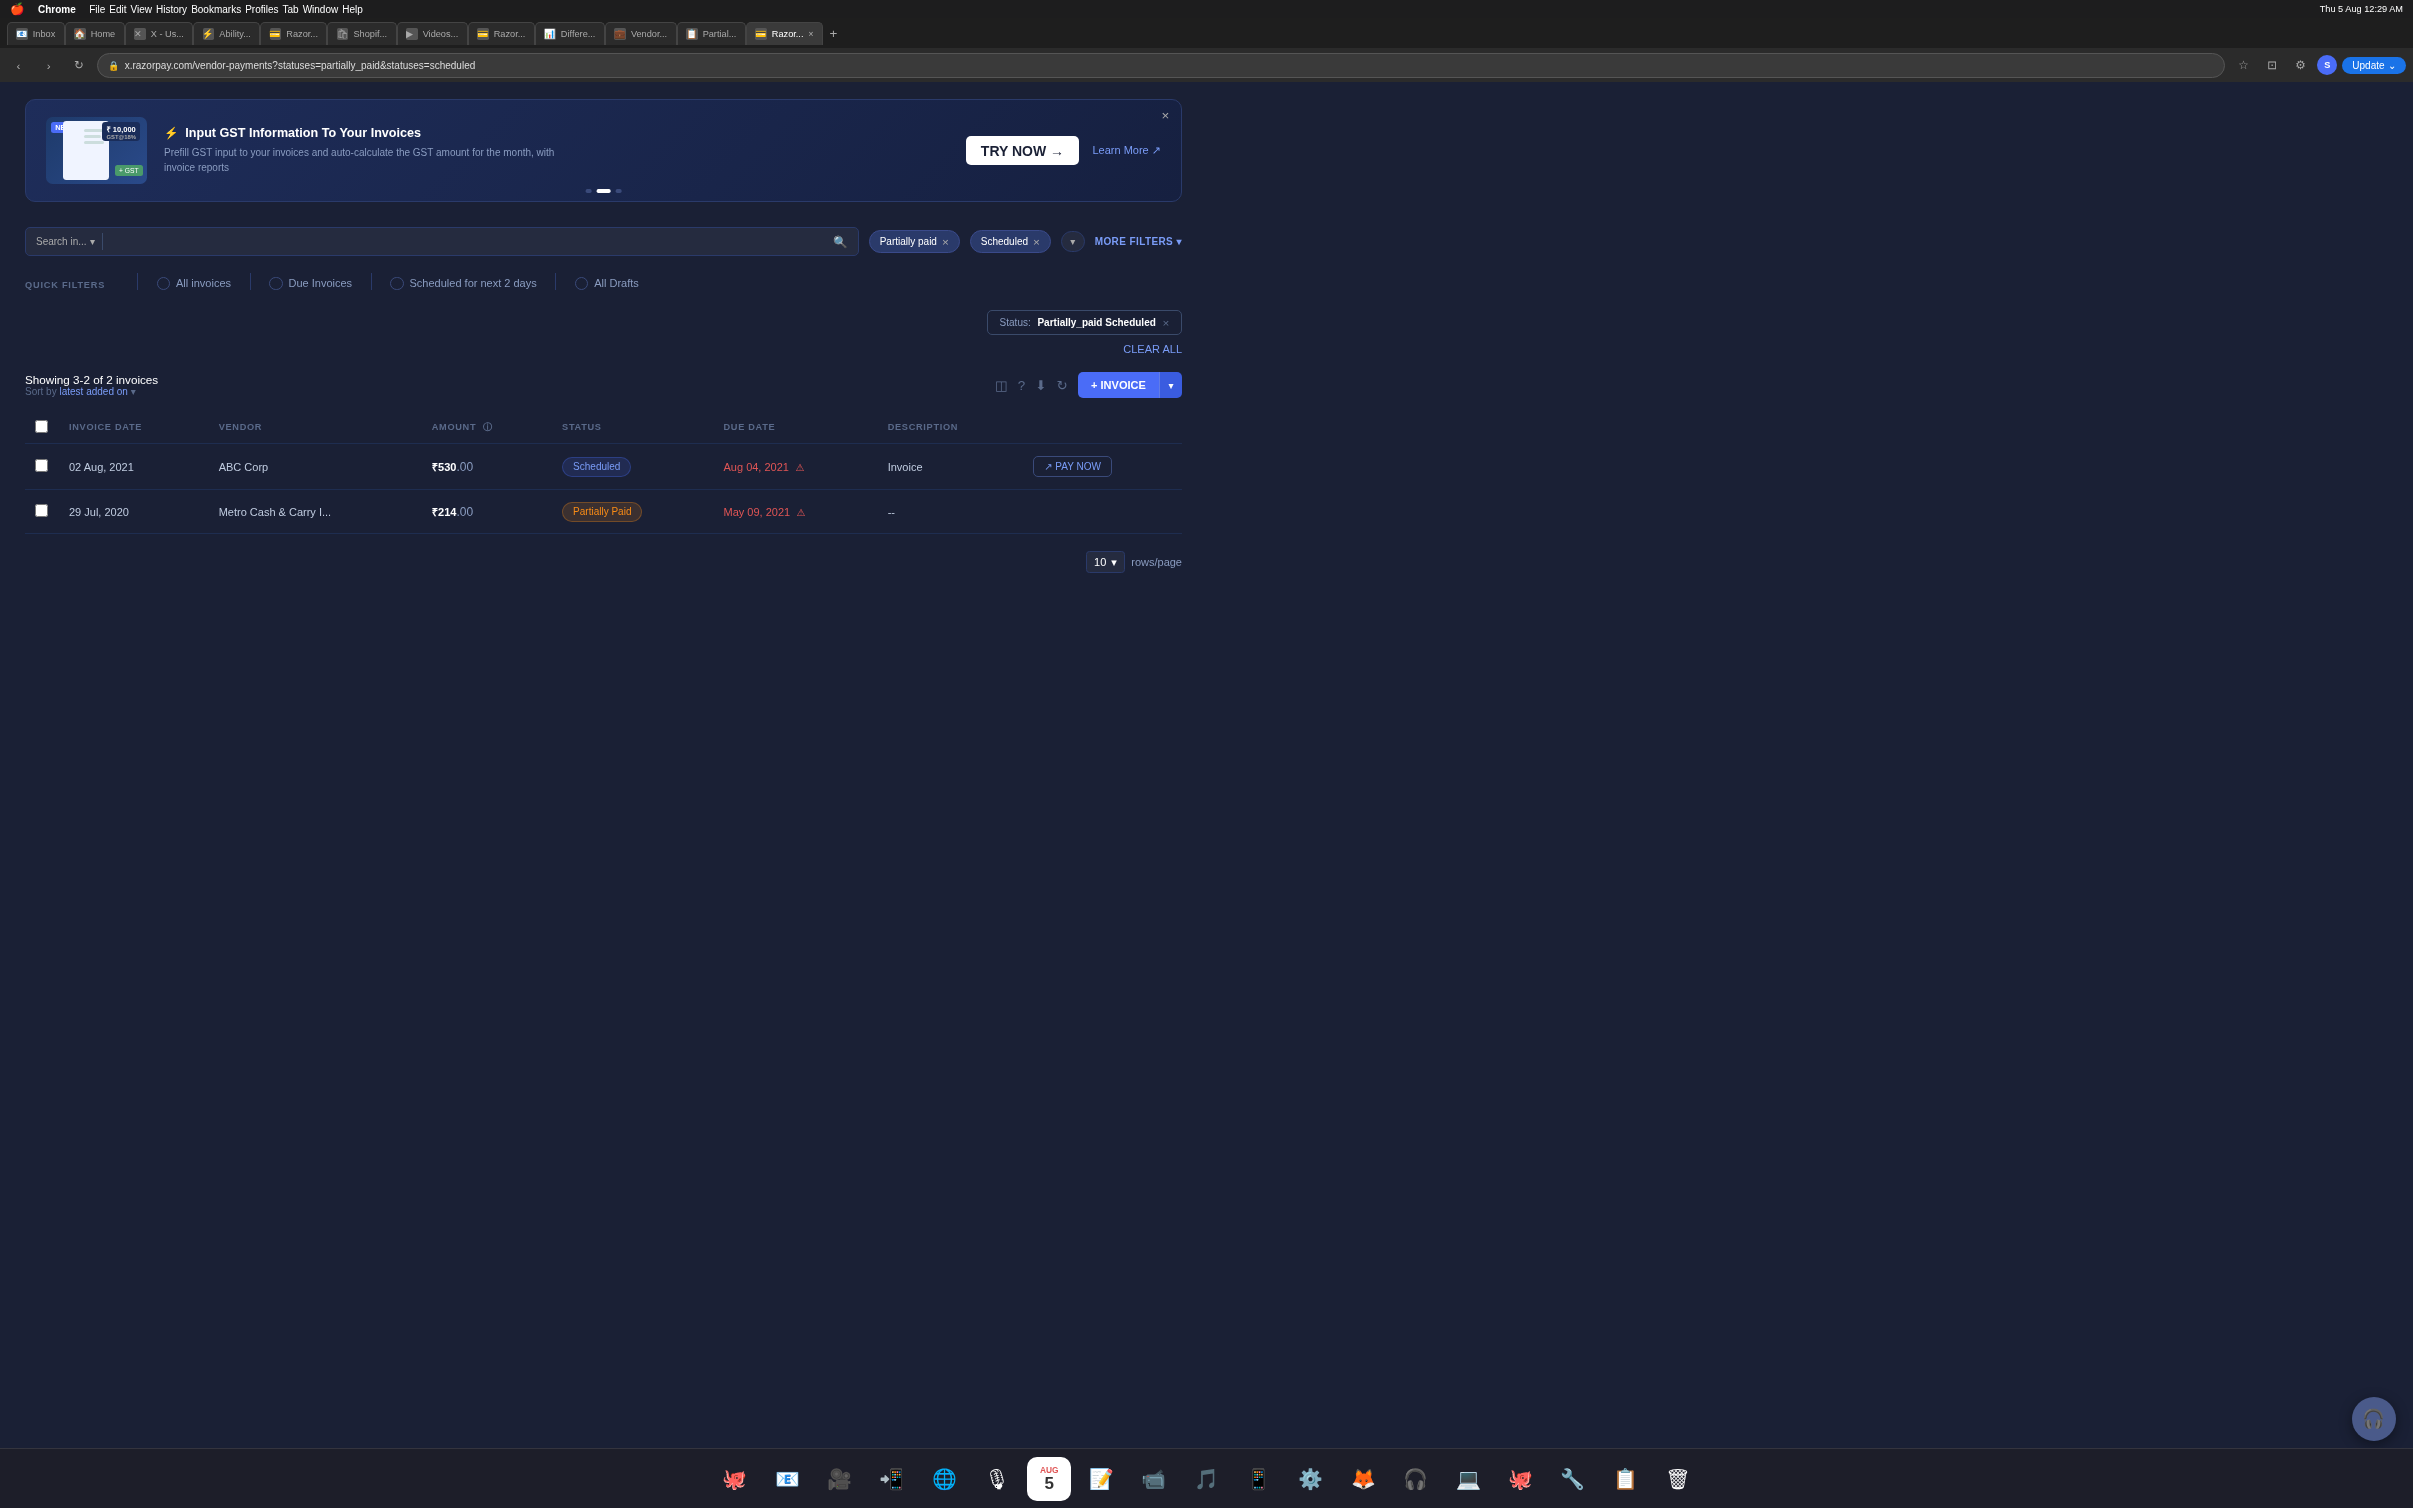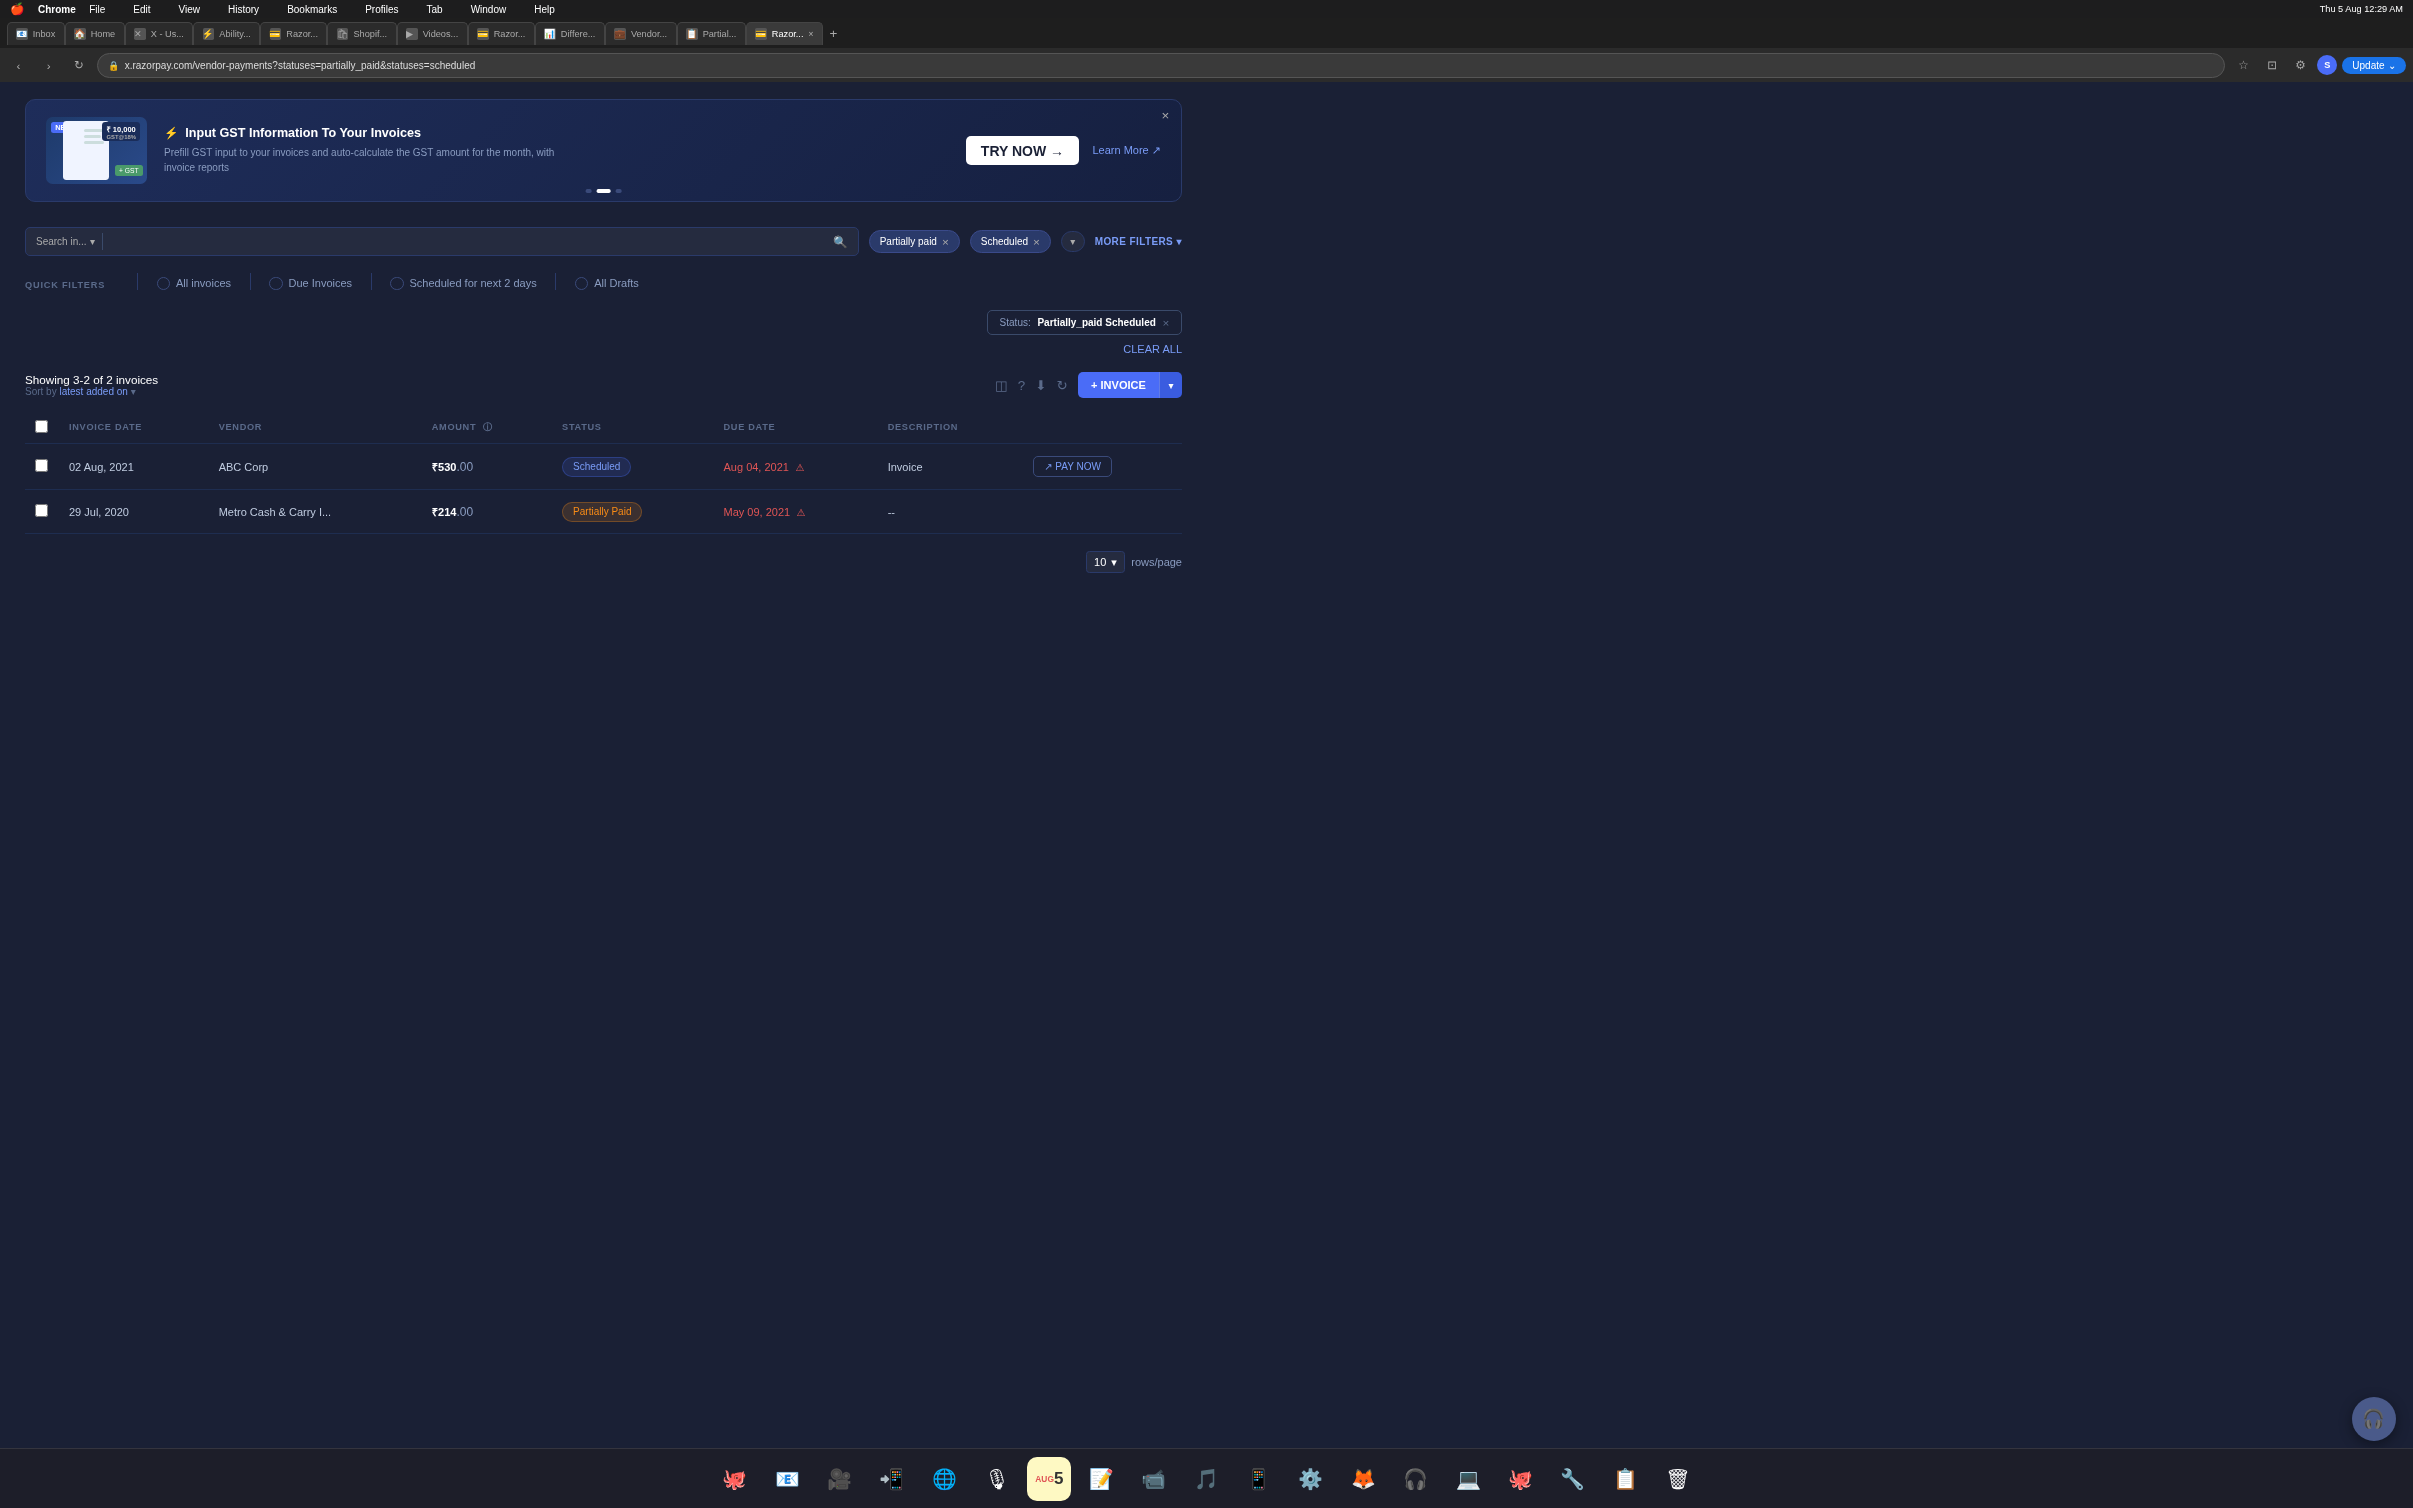--- a/index.html
+++ b/index.html
@@ -20,21 +20,21 @@
       align-items: center;
       padding: 0 10px;
       font-size: 10px;
       color: #fff;
       gap: 13.4px;
       position: fixed;
       top: 0; left: 0; right: 0;
       z-index: 1000;
     }
     .mac-menubar .apple { font-size: 11.7px; }
-    .mac-menubar .menu-items { display: flex; gap: 28px; }
+    .mac-menubar .menu-items { display: flex; gap: 4px; }
     .mac-menubar .right-icons { margin-left: auto; display: flex; gap: 8.4px; align-items: center; font-size: 9.2px; }
 
     
     .browser-chrome {
       position: fixed;
       top: 18.4px; left: 0; right: 0;
       z-index: 999;
       background: #2b2b2b;
     }
 
@@ -577,23 +577,23 @@
     }
     .dock-item {
       width: 44px; height: 44px;
       border-radius: 10px;
       display: flex; align-items: center; justify-content: center;
       font-size: 20px;
       cursor: pointer;
       position: relative;
     }
     .dock-item.date-icon {
-      background: #fef9c3;
+      background: #ffffff;
       color: #e05555;
-      flex-direction: row;
+      flex-direction: column;
       font-size: 8.4px;
       font-weight: bold;
     }
     .dock-item.date-icon .date-num {
       font-size: 17px;
       color: #333;
       line-height: 1;
     }
 
     .header-checkbox { width: 13.4px; height: 13.4px; cursor: pointer; }

